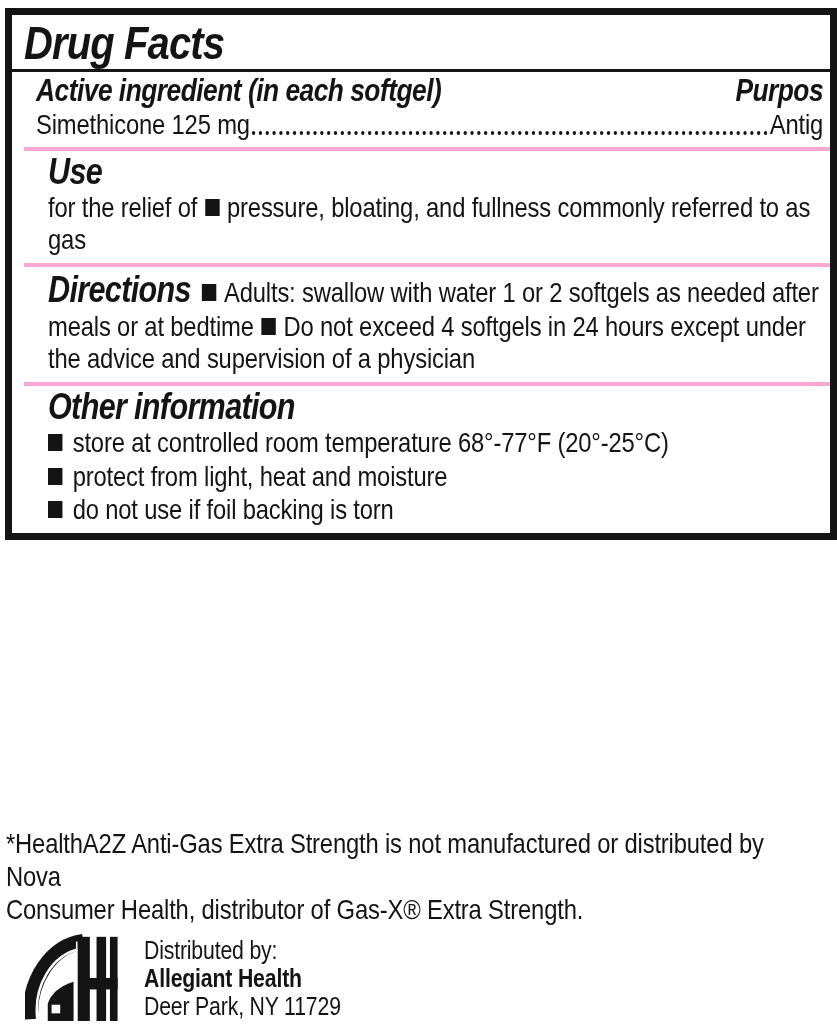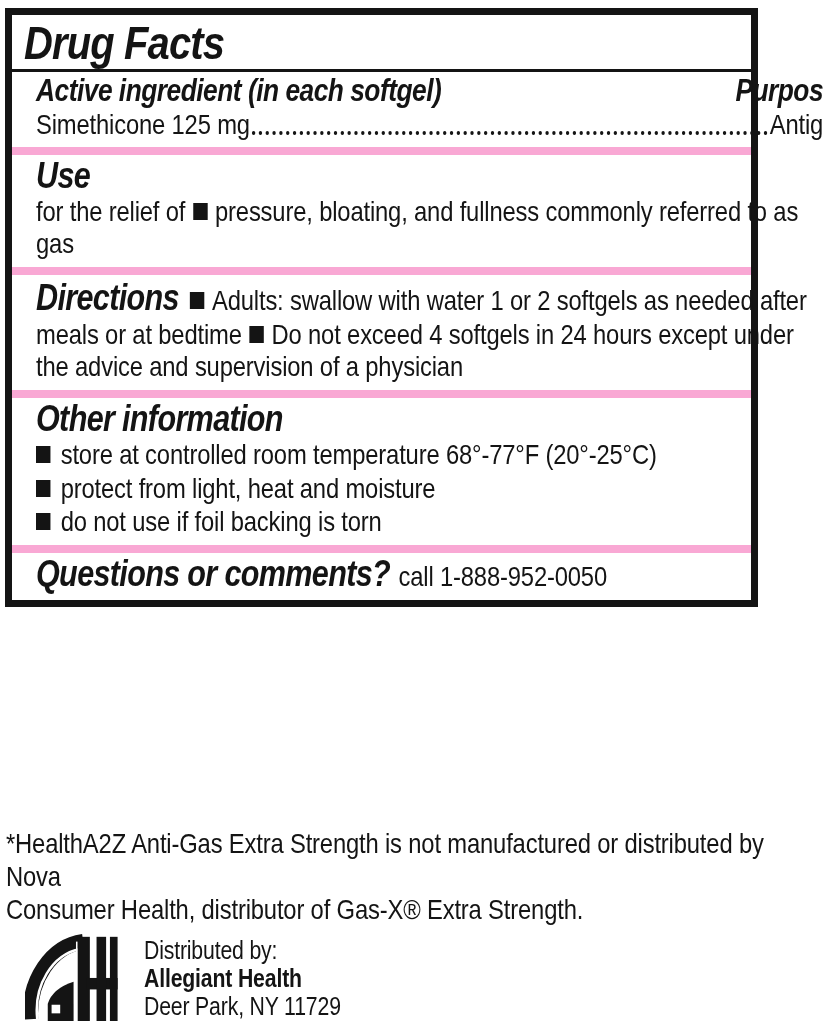--- a/index.html
+++ b/index.html
@@ -10,26 +10,26 @@
     font-family: "Liberation Sans", sans-serif;
     color: #141414;
     overflow: hidden;
   }
   .page { position: relative; width: 837px; height: 1024px; overflow: hidden; background: #fff; }
 
   
   .df-box {
     position: absolute;
     left: 5px; top: 8px;
-    width: 753px;
+    width: 832px;
     border: 7px solid #141414;
     background: #fff;
   }
   .sec { padding: 2px 24px 6px; }
-  .sec.bar-top { border-top: 8px solid #f9a8d4; }
+  .sec.bar-top { border-top: 4px solid #f9a8d4; margin-left: 12px; }
   .title-sec { padding: 3px 12px 1px; border-bottom: 3px solid #141414; }
 
   
   .cond {
     transform: scaleX(0.85);
     transform-origin: 0 0;
     width: 926px;
     letter-spacing: -0.2px;
   }
 
@@ -123,26 +123,20 @@
       </div>
       <div class="body oi-line cond">
         <span class="sq"></span><span>protect from light, heat and moisture</span>
       </div>
       <div class="body oi-line cond">
         <span class="sq"></span><span>do not use if foil backing is torn</span>
       </div>
     </div>
 
 
-    <div class="sec bar-top">
-      <div class="q-row cond">
-        <span class="h2">Questions or comments?</span>
-        <span class="call">call 1-888-952-0050</span>
-      </div>
-    </div>
 
   </div>
 
   <div class="footnote cond">
     <div>*HealthA2Z Anti-Gas Extra Strength is not manufactured or distributed by Nova</div>
     <div>Consumer Health, distributor of Gas-X® Extra Strength.</div>
   </div>
 
   <div class="dist-row">
     <svg class="logo-svg" viewBox="0 0 100 92" xmlns="http://www.w3.org/2000/svg" aria-hidden="true">

